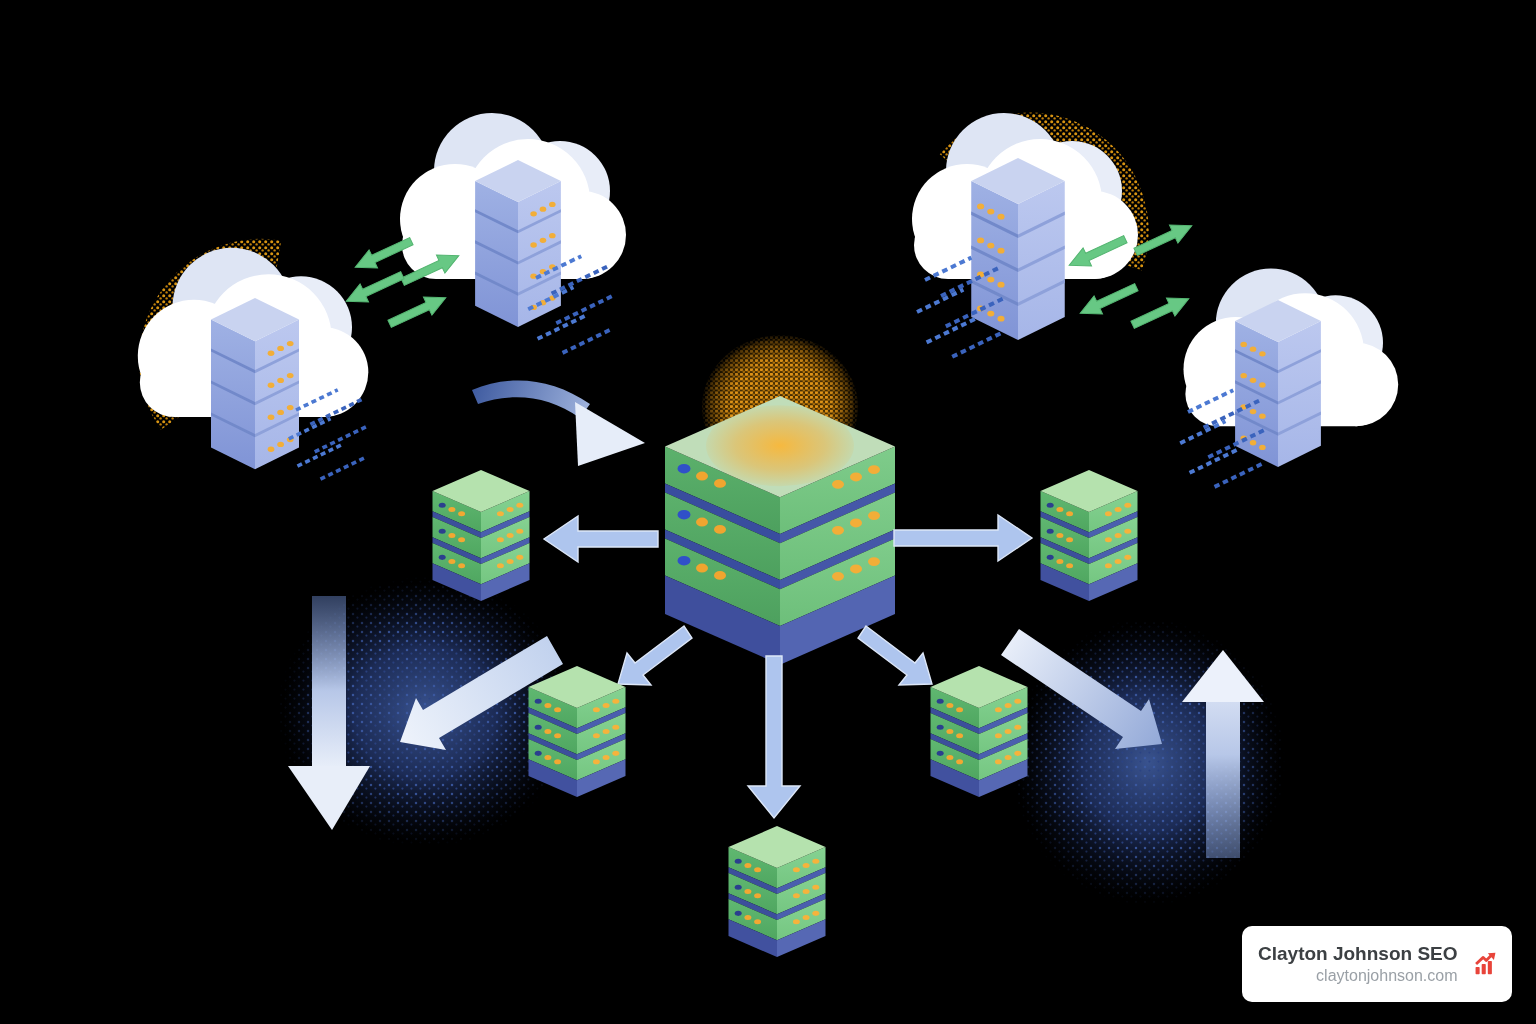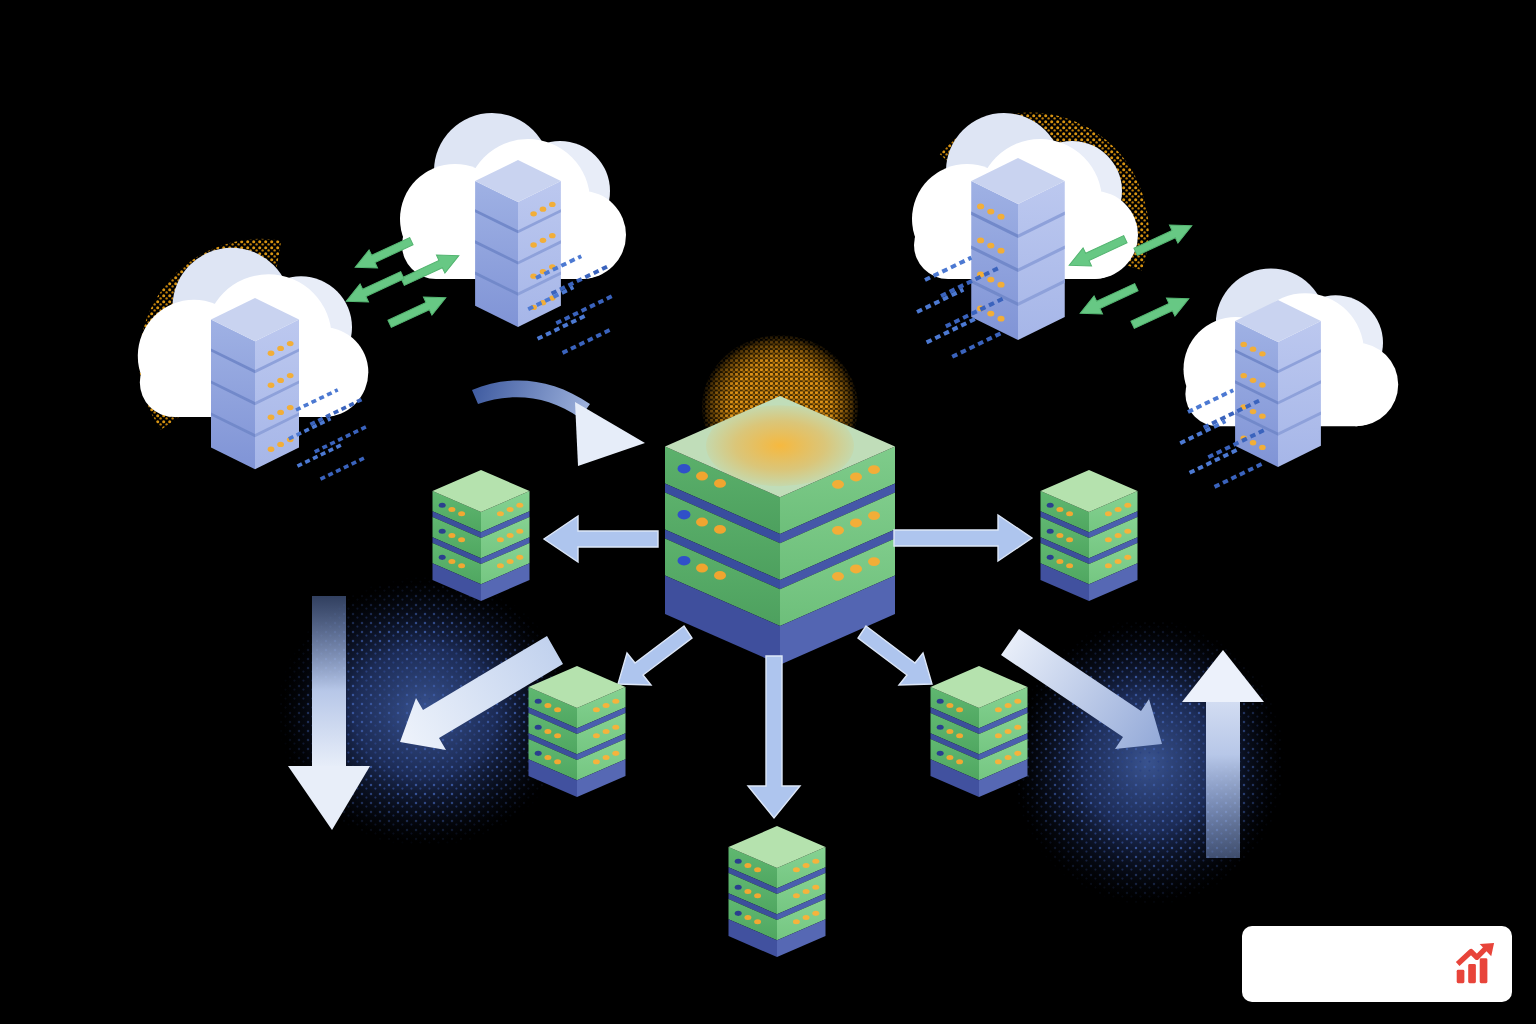--- a/index.html
+++ b/index.html
@@ -326,20 +326,24 @@
   </g>
 
   <use href="#gserver" transform="translate(481,470) scale(0.97,0.84)"></use>
   <use href="#gserver" transform="translate(1089,470) scale(0.97,0.84)"></use>
   <use href="#gserver" transform="translate(577,666) scale(0.97,0.84)"></use>
   <use href="#gserver" transform="translate(979,666) scale(0.97,0.84)"></use>
   <use href="#gserver" transform="translate(777,826) scale(0.97,0.84)"></use>
 </svg>
 
 <div class="badge" style="background: rgb(255, 255, 255);">
+  <div class="badge-text">
+    <span class="badge-title" style="color: rgb(60, 64, 67);">Clayton Johnson SEO</span>
+    <span class="badge-url" style="color: rgb(154, 160, 166);">claytonjohnson.com</span>
+  </div>
   <svg width="46" height="48" viewBox="0 0 48 48">
     <g fill="#e8443a">
       <rect x="7" y="30" width="8" height="14" rx="1.5"></rect>
       <rect x="19" y="24" width="8" height="20" rx="1.5"></rect>
       <rect x="31" y="18" width="8" height="26" rx="1.5"></rect>
     </g>
     <path d="M8,24 L22,11 L28,17 L38,7" fill="none" stroke="#e8443a" stroke-width="5.5" stroke-linejoin="round"></path>
     <polygon points="31,3 46,2 43,16" fill="#e8443a"></polygon>
   </svg>
 </div>

